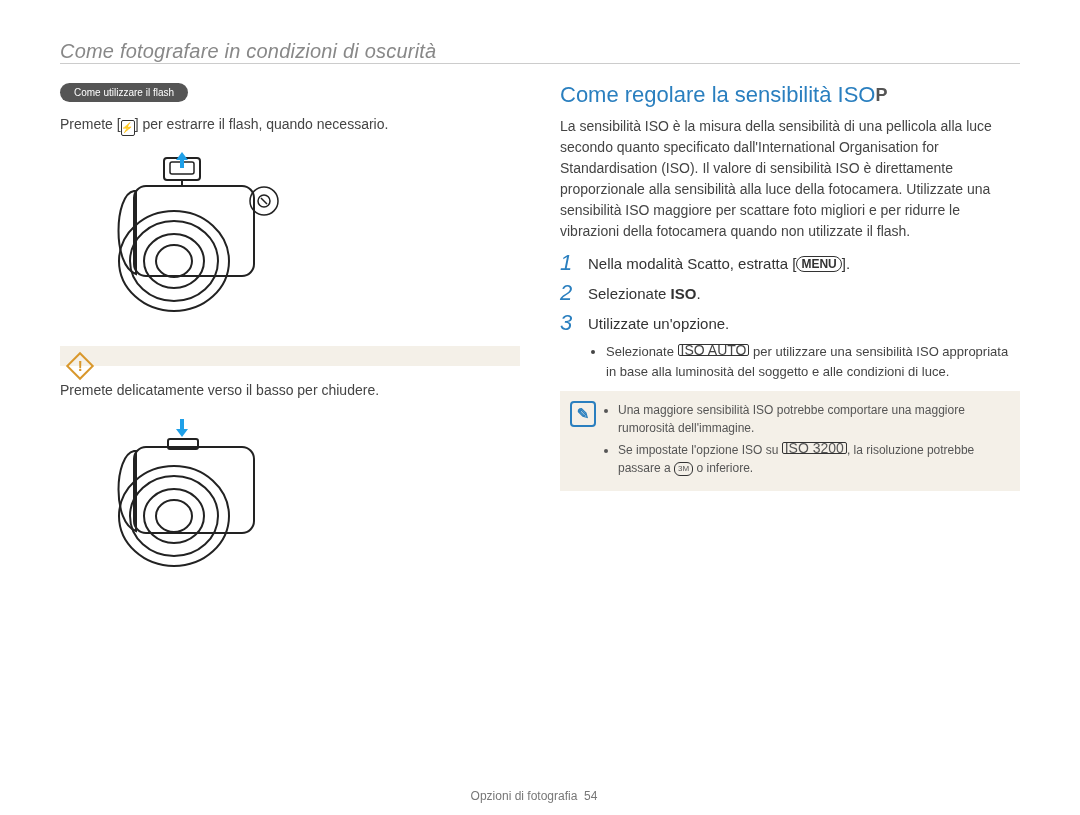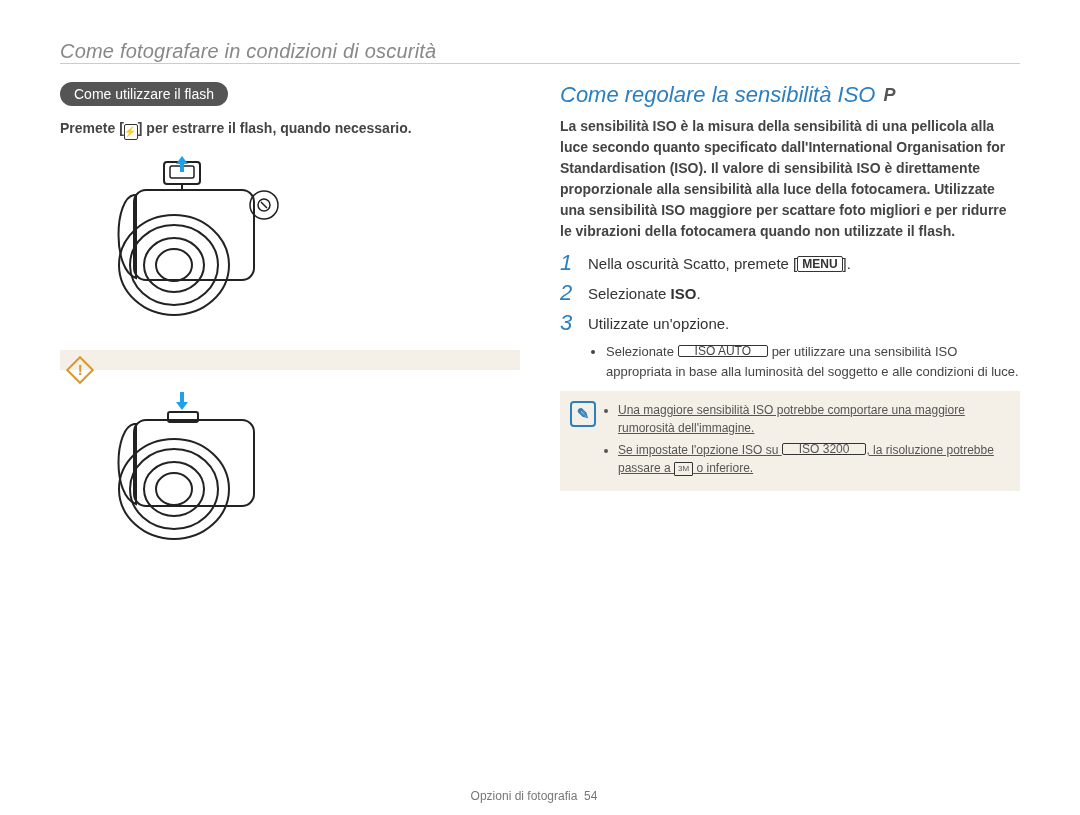--- a/index.html
+++ b/index.html
@@ -30,29 +30,28 @@
   .col {
     flex: 1;
     min-width: 0;
   }
   .pill {
     display: inline-block;
     background: #555;
     color: #fff;
     border-radius: 14px;
     padding: 4px 14px;
-    font-size: 14px;
+    font-size: 10px;
     margin-bottom: 8px;
   }
   .body-text {
     font-size: 14px;
     line-height: 1.5;
     color: #444;
     margin: 4px 0 10px 0;
-    font-weight: bold;
   }
   .inline-icon {
     display:inline-block;
     border:1px solid #333;
     width:12px;
     height:14px;
     text-align:center;
     line-height:13px;
     font-size:10px;
     vertical-align: -2px;
@@ -94,31 +93,30 @@
     width:16px !important;
     height:16px !important;
   }
   .warn-icon span { transform: rotate(-45deg); display:block; font-weight:bold;}
   .info-icon {
     border:2px solid #2a7fbf;
     color:#2a7fbf;
     border-radius:4px;
     font-weight:bold;
   }
-  .note-box ul { margin:0; padding-left: 14px; text-decoration: underline; }
+  .note-box ul { margin:0; padding-left: 14px; }
   .note-box li { margin-bottom:4px; }
   .section-title {
     font-size: 22px;
     color: #2a7fbf;
     font-weight: 400;
     margin: 0 0 8px 0;
     display:flex;
     align-items:center;
-    gap:8px;
-    font-style:italic;
+    gap:0;
   }
   .mode-badge {
     font-weight: bold;
     color:#555;
     font-size:18px;
   }
   .step-list {
     margin: 10px 0 6px 0;
   }
   .step {
@@ -140,44 +138,44 @@
     color:#333;
     padding-top:3px;
   }
   .menu-box {
     display:inline-block;
     border:1px solid #333;
     padding:0 4px;
     font-weight:bold;
     font-size:12px;
     vertical-align:1px;
-    border-radius:2px;
+    border-radius:8px;
   }
   .sub-bullets {
     margin: 2px 0 6px 30px;
     padding:0;
     font-size:13px;
     color:#444;
     line-height:1.5;
   }
   .sub-bullets li { list-style: disc; margin-left: 16px; }
   .tiny-iso {
     display:inline-block;
-    font-size:12px;
+    font-size:14px;
     border:1px solid #333;
-    padding:0 16px;
+    padding:0 2px;
     border-radius:2px;
     line-height:10px;
     vertical-align:1px;
   }
   .tiny-res {
     display:inline-block;
     font-size:8px;
     border:1px solid #333;
-    border-radius:1px;
+    border-radius:6px;
     padding:0 3px;
     vertical-align:1px;
   }
   .footer {
     position:absolute;
     bottom:12px;
     left:0; right:12px;
     text-align:center;
     font-size:12px;
     color:#777;
@@ -222,20 +220,21 @@
       </svg>
     </div>
 
 
     <div class="note-box">
       <div class="note-icon warn-icon">
           <span>!</span>
         </div>
     </div>
 
+    <div class="body-text">Premete delicatamente verso il basso per chiudere.</div>
 
     <div class="camera-figure" style="height:170px">
       <svg viewBox="0 0 220 170">
         <rect x="70" y="36" width="120" height="86" rx="12" fill="none" stroke="#222" stroke-width="2"></rect>
         <path d="M70 40 C50 44 48 112 72 120 L72 40 Z" fill="none" stroke="#222" stroke-width="2"></path>
         <ellipse cx="110" cy="105" rx="55" ry="50" fill="none" stroke="#222" stroke-width="2"></ellipse>
         <ellipse cx="110" cy="105" rx="44" ry="40" fill="none" stroke="#222" stroke-width="2"></ellipse>
         <ellipse cx="110" cy="105" rx="30" ry="27" fill="none" stroke="#222" stroke-width="2"></ellipse>
         <ellipse cx="110" cy="105" rx="18" ry="16" fill="none" stroke="#222" stroke-width="2"></ellipse>
 
@@ -252,21 +251,21 @@
       <span>Come regolare la sensibilità ISO</span>
       <span class="mode-badge">P</span>
     </div>
 
     <div class="body-text">La sensibilità ISO è la misura della sensibilità di una pellicola alla luce secondo quanto specificato dall'International Organisation for Standardisation (ISO). Il valore di sensibilità ISO è direttamente proporzionale alla sensibilità alla luce della fotocamera. Utilizzate una sensibilità ISO maggiore per scattare foto migliori e per ridurre le vibrazioni della fotocamera quando non utilizzate il flash.</div>
 
     <div class="step-list">
       <div class="step">
         <div class="step-num">1</div>
         <div class="step-text">
-          <span>Nella oscurità Scatto, premete [</span><span class="menu-box">MENU</span><span>].</span>
+          <span>Nella modalità Scatto, estratta [</span><span class="menu-box">MENU</span><span>].</span>
         </div>
       </div>
       <div class="step">
         <div class="step-num">2</div>
         <div class="step-text">
           <span>Selezionate </span><b>ISO</b><span>.</span>
         </div>
       </div>
       <div class="step">
         <div class="step-num">3</div>

